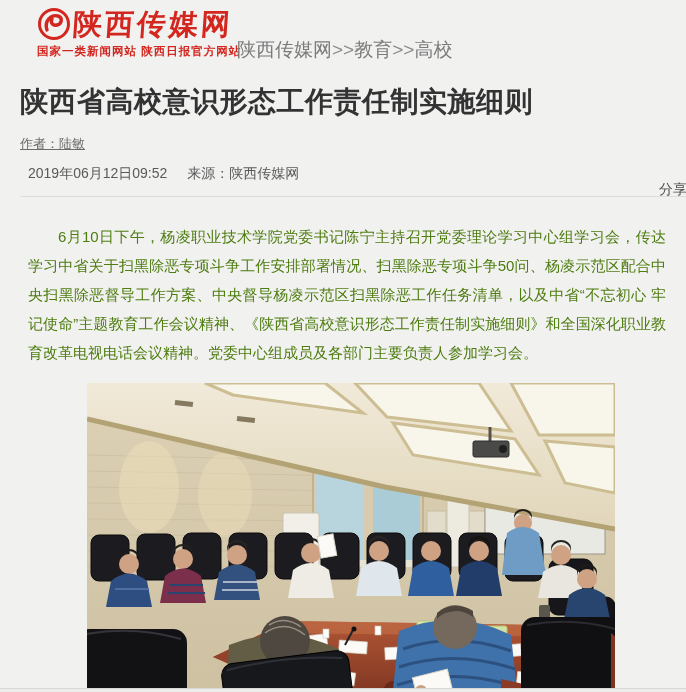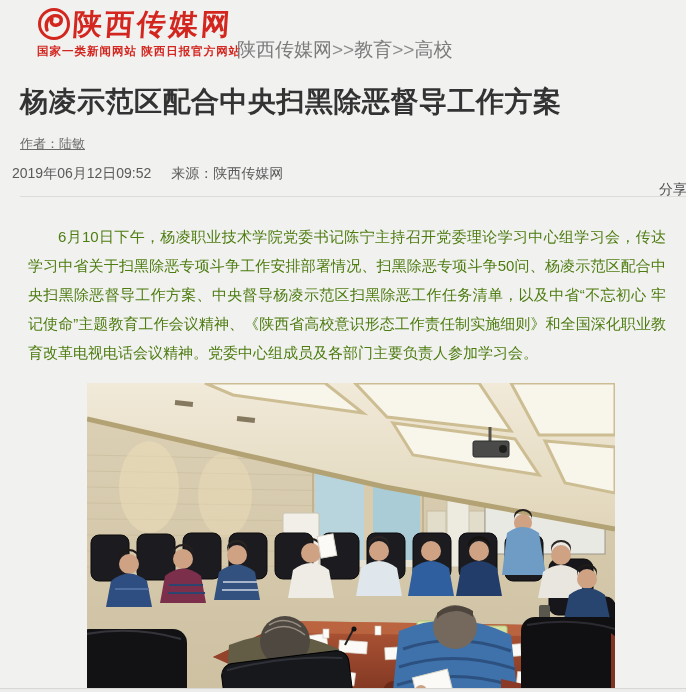--- a/index.html
+++ b/index.html
@@ -75,21 +75,21 @@
   }
   .author-line {
     margin: 17px 20px 0 20px;
     font-size: 13px;
     color: #6b6b6b;
     text-decoration: underline;
   }
   .meta-line {
     position: relative;
     margin: 11px 0 0 0;
-    padding-left: 12px;
+    padding-left: 28px;
     font-size: 14px;
     color: #5a5a5a;
     height: 18px;
     line-height: 18px;
   }
   .meta-line .source-group { margin-left: 20px; }
   .share-link {
     position: absolute;
     right: -1px;
     top: 16px;
@@ -147,21 +147,21 @@
         <div class="logo-text">陕西传媒网</div>
       </div>
       <div class="logo-tagline">国家一类新闻网站 陕西日报官方网站</div>
     </div>
 
     <div class="breadcrumb">
       <span class="crumb">陕西传媒网</span><span class="sep">&gt;&gt;</span><span class="crumb">教育</span><span class="sep">&gt;&gt;</span><span class="crumb">高校</span>
     </div>
   </div>
 
-  <h1 class="article-title">杨凌示范区配合中央扫黑除恶督导工作方案</h1>
+  <h1 class="article-title">陕西省高校意识形态工作责任制实施细则</h1>
 
   <div class="author-line"><span>作者：</span><span>陆敏</span></div>
 
   <div class="meta-line">
     <span>2019年06月12日09:52</span><span class="source-group"><span>来源：</span><span>陕西传媒网</span></span>
     <span class="share-link">分享</span>
   </div>
 
   <hr class="divider">
 

